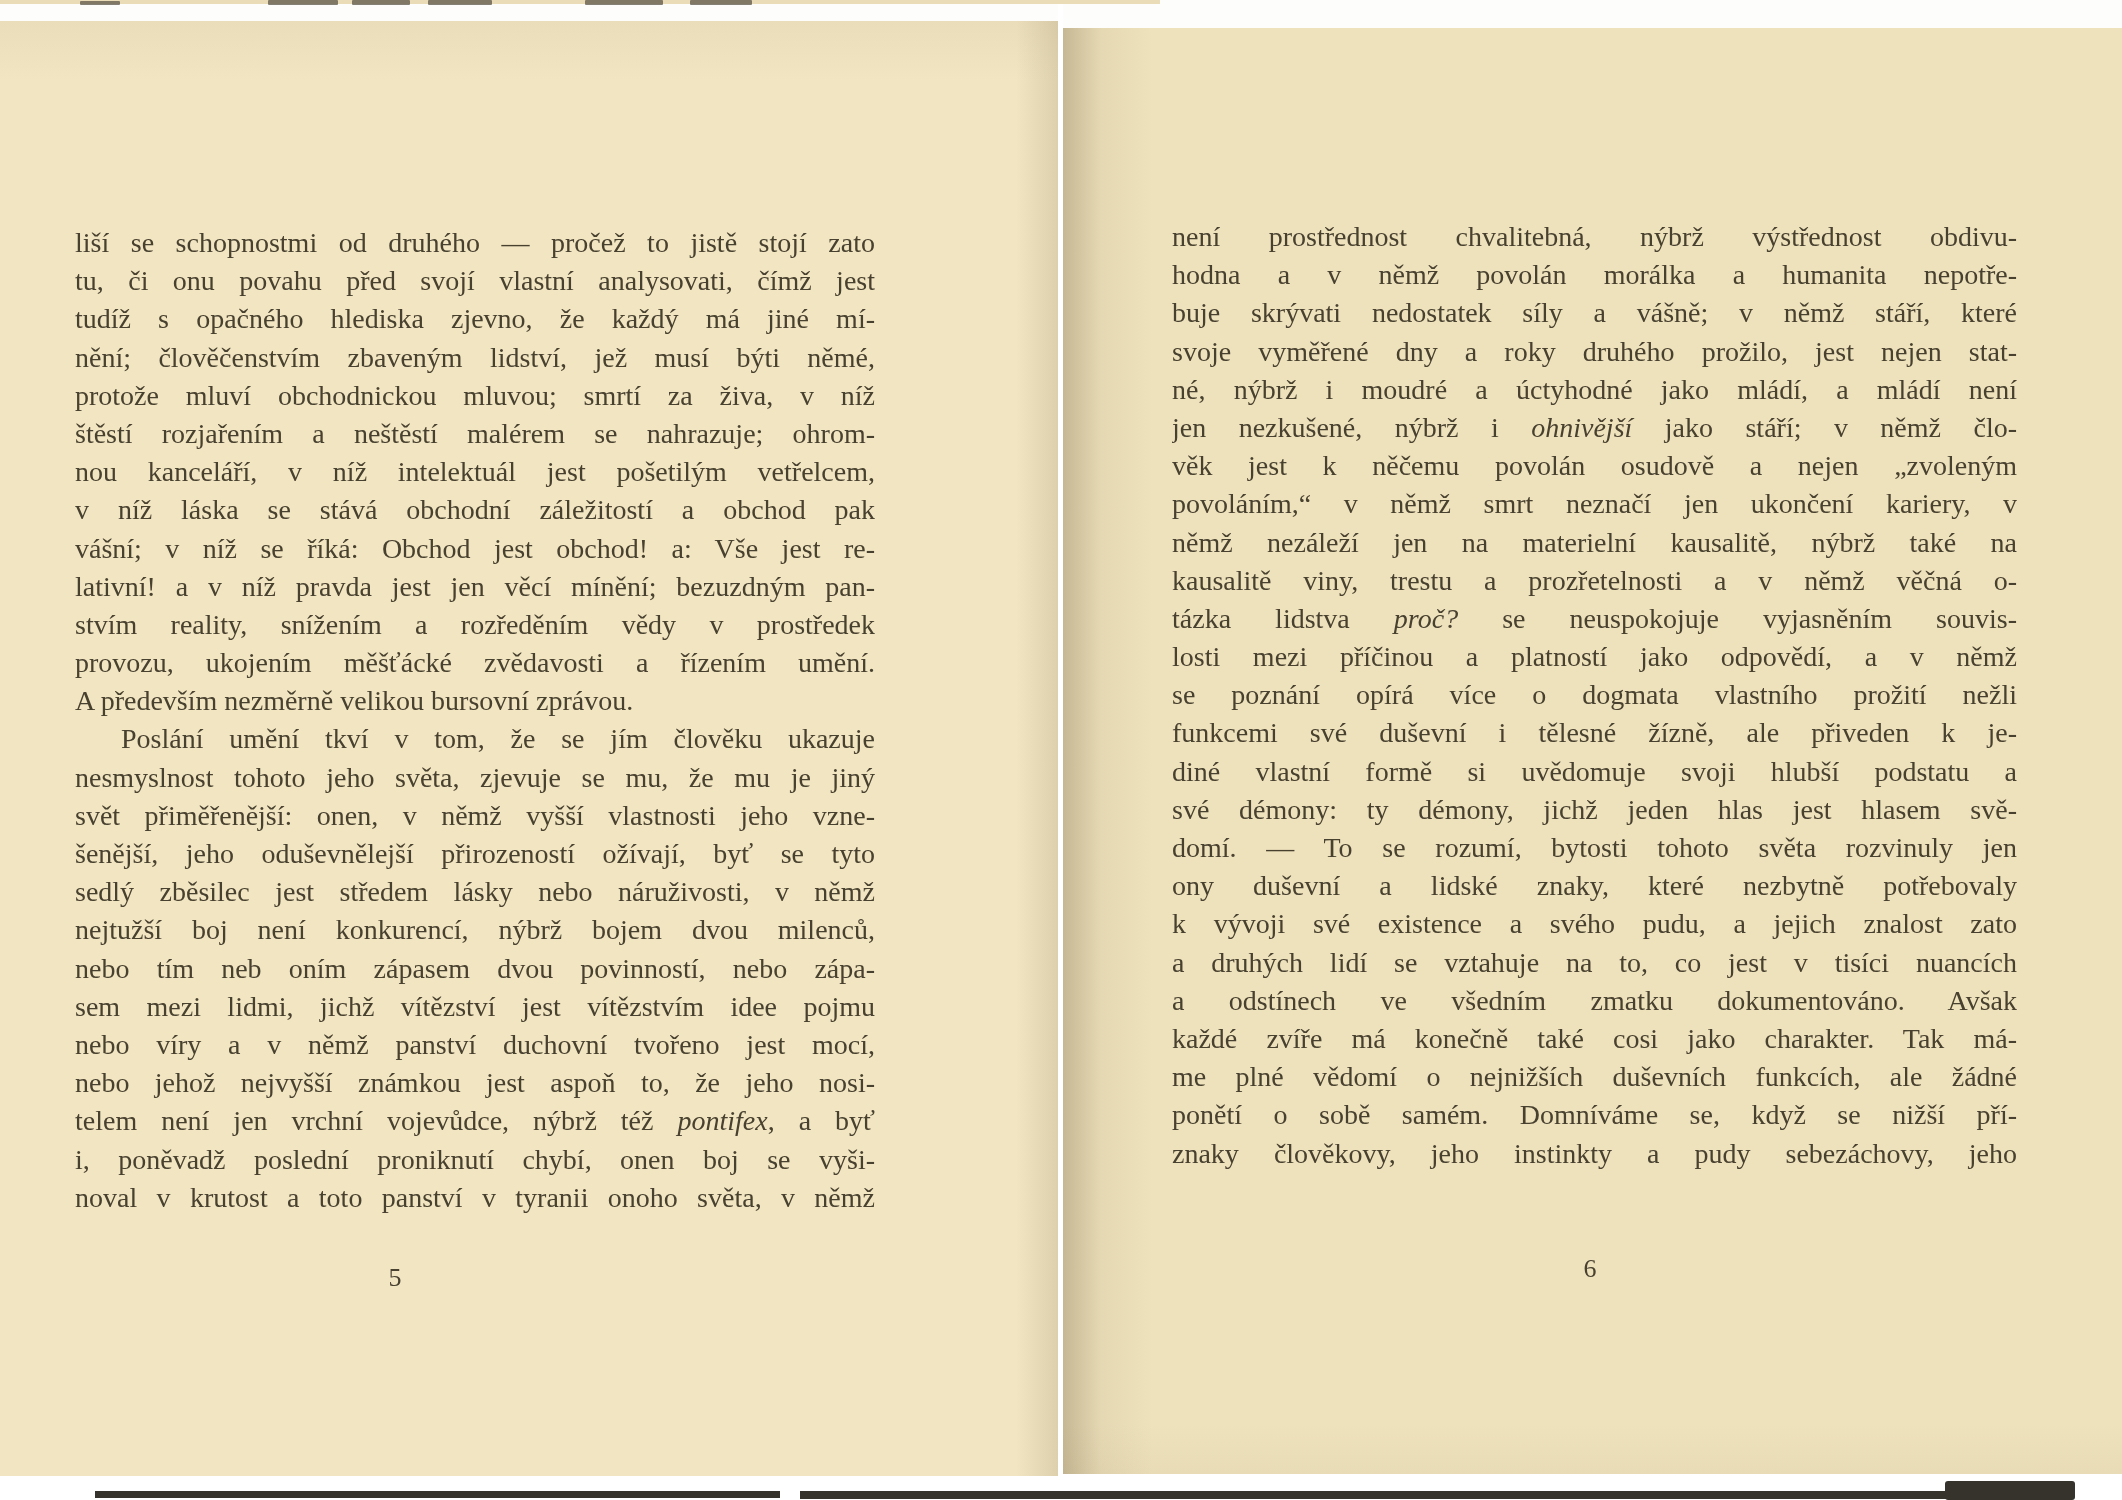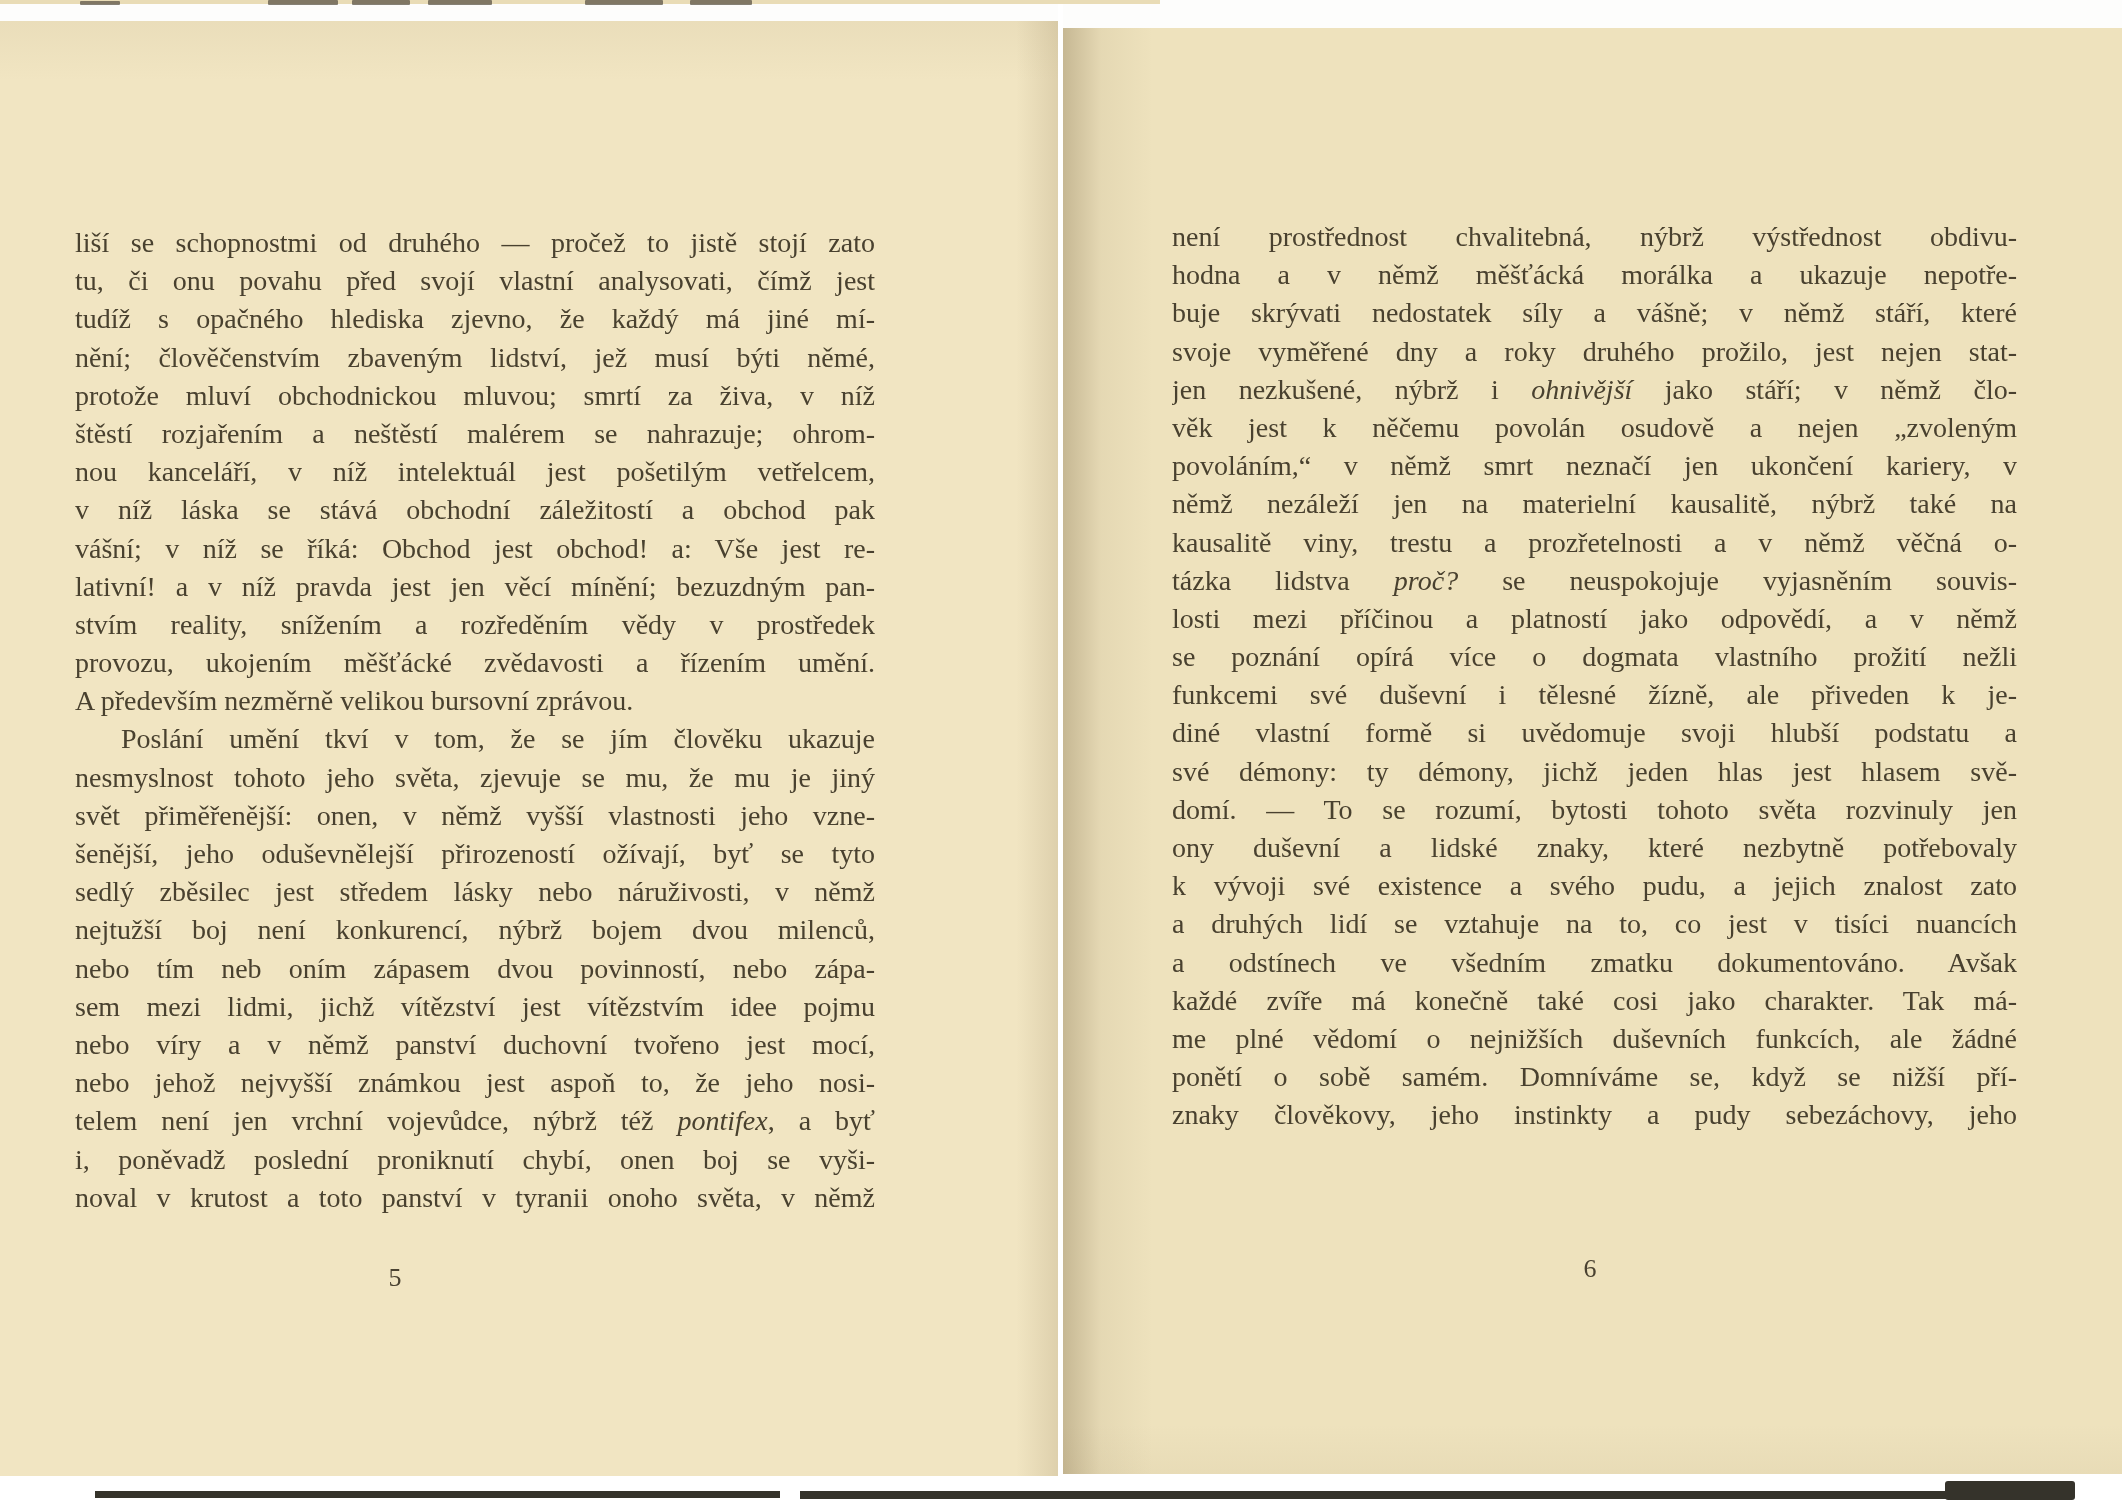--- a/index.html
+++ b/index.html
@@ -101,23 +101,24 @@
         <div class="line"><span>noval v krutost a toto panství v tyranii onoho světa, v němž</span></div>
       </div>
     <div class="pagenum pn-left">5</div>
   </div>
 
   <div class="seam"></div>
 
   <div class="page page-right">
     <div class="textblock tb-right">
         <div class="line"><span>není prostřednost chvalitebná, nýbrž výstřednost obdivu-</span></div>
-        <div class="line"><span>hodna a v němž měšťácká morálka a ukazuje nepotře-</span></div>
+        <div class="line"><span>hodna a v němž povolán morálka a humanita nepotře-</span></div>
         <div class="line"><span>buje skrývati nedostatek síly a vášně; v němž stáří, které</span></div>
         <div class="line"><span>svoje vyměřené dny a roky druhého prožilo, jest nejen stat-</span></div>
+        <div class="line"><span>né, nýbrž i moudré a úctyhodné jako mládí, a mládí není</span></div>
         <div class="line"><span>jen nezkušené, nýbrž i </span><span class="it">ohnivější</span><span> jako stáří; v němž člo-</span></div>
         <div class="line"><span>věk jest k něčemu povolán osudově a nejen „zvoleným</span></div>
         <div class="line"><span>povoláním,“ v němž smrt neznačí jen ukončení kariery, v</span></div>
         <div class="line"><span>němž nezáleží jen na materielní kausalitě, nýbrž také na</span></div>
         <div class="line"><span>kausalitě viny, trestu a prozřetelnosti a v němž věčná o-</span></div>
         <div class="line"><span>tázka lidstva </span><span class="it">proč?</span><span> se neuspokojuje vyjasněním souvis-</span></div>
         <div class="line"><span>losti mezi příčinou a platností jako odpovědí, a v němž</span></div>
         <div class="line"><span>se poznání opírá více o dogmata vlastního prožití nežli</span></div>
         <div class="line"><span>funkcemi své duševní i tělesné žízně, ale přiveden k je-</span></div>
         <div class="line"><span>diné vlastní formě si uvědomuje svoji hlubší podstatu a</span></div>

